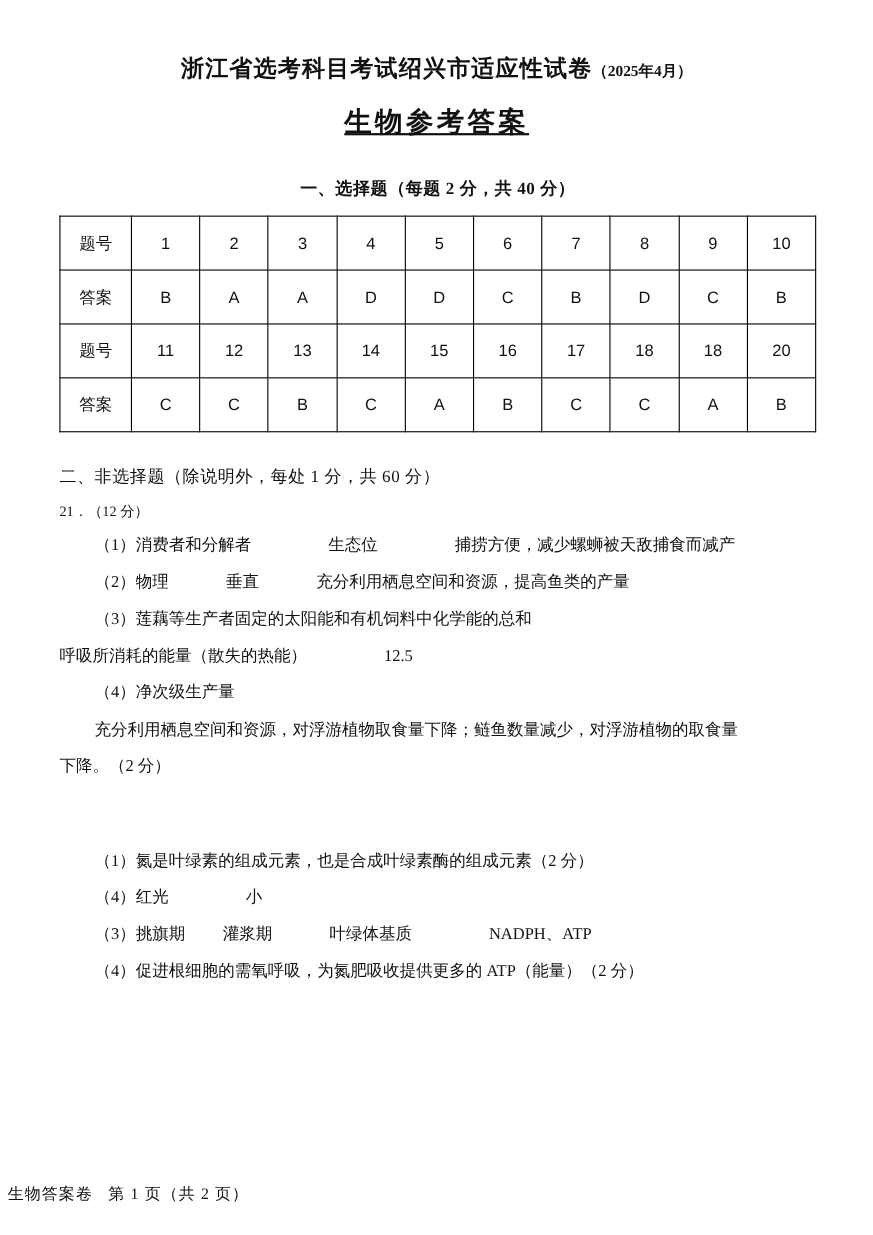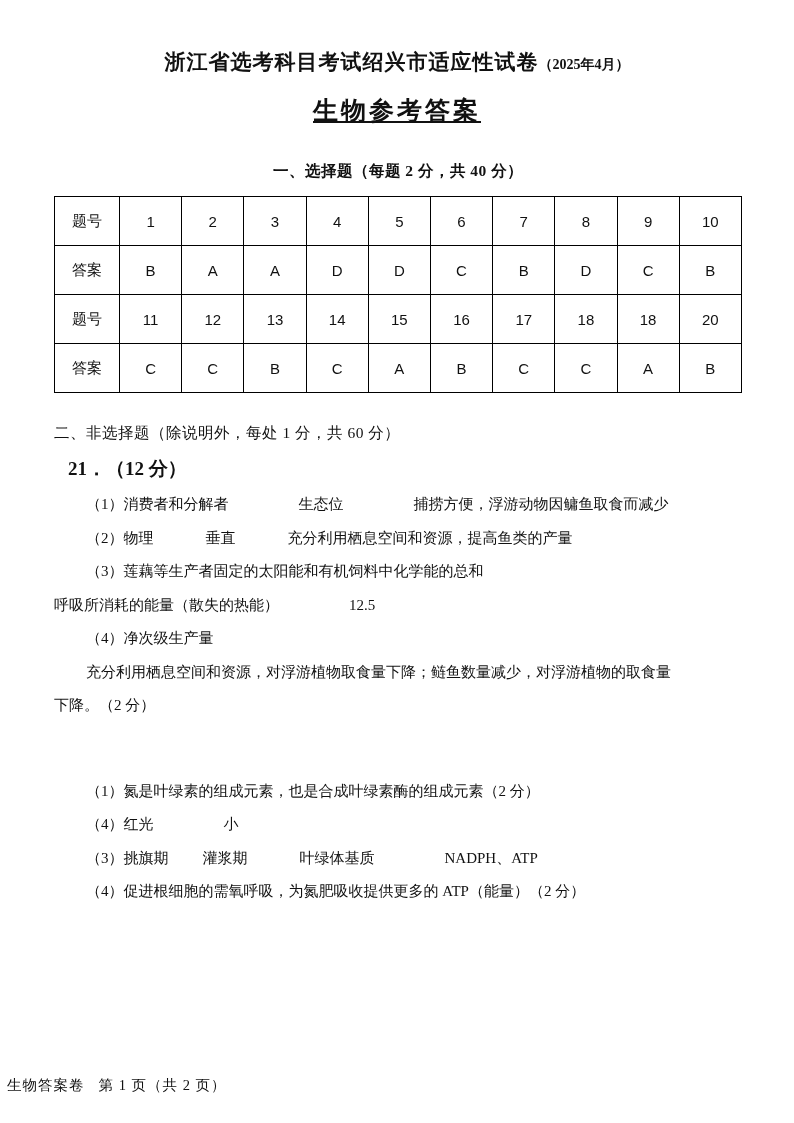--- a/index.html
+++ b/index.html
@@ -72,24 +72,23 @@
     font-size: 15px;
   }
   .section-head2 {
     font-weight: normal;
     font-size: 15.5px;
     margin-top: 30px;
     margin-left: 2px;
     letter-spacing: 0.5px;
   }
   .qnum {
-    font-size: 19px;
+    font-size: 13px;
     margin-top: 12px;
-    margin-left: 16px;
-    font-weight: bold;
+    margin-left: 2px;
   }
   .line {
     font-size: 15px;
     margin-top: 11px;
     margin-left: 34px;
     line-height: 1.5;
   }
   .line-flush {
     font-size: 15px;
     margin-top: 11px;
@@ -179,21 +178,21 @@
       <td>B</td>
     </tr>
   </tbody>
     </table>
 
   <div class="section-head2">二、非选择题（除说明外，每处 1 分，共 60 分）</div>
 
   <div class="qnum">21．（12 分）</div>
 
   <div class="line">
-    <span>（1）消费者和分解者</span><span class="gap-lg"></span><span>生态位</span><span class="gap-lg"></span><span>捕捞方便，浮游动物因鳙鱼取食而减少</span>
+    <span>（1）消费者和分解者</span><span class="gap-lg"></span><span>生态位</span><span class="gap-lg"></span><span>捕捞方便，减少螺蛳被天敌捕食而减产</span>
   </div>
 
   <div class="line">
     <span>（2）物理</span><span class="gap-md"></span><span>垂直</span><span class="gap-md"></span><span>充分利用栖息空间和资源，提高鱼类的产量</span>
   </div>
 
   <div class="line">（3）莲藕等生产者固定的太阳能和有机饲料中化学能的总和</div>
 
   <div class="line-flush">
     <span>呼吸所消耗的能量（散失的热能）</span><span class="gap-lg"></span><span>12.5</span>

